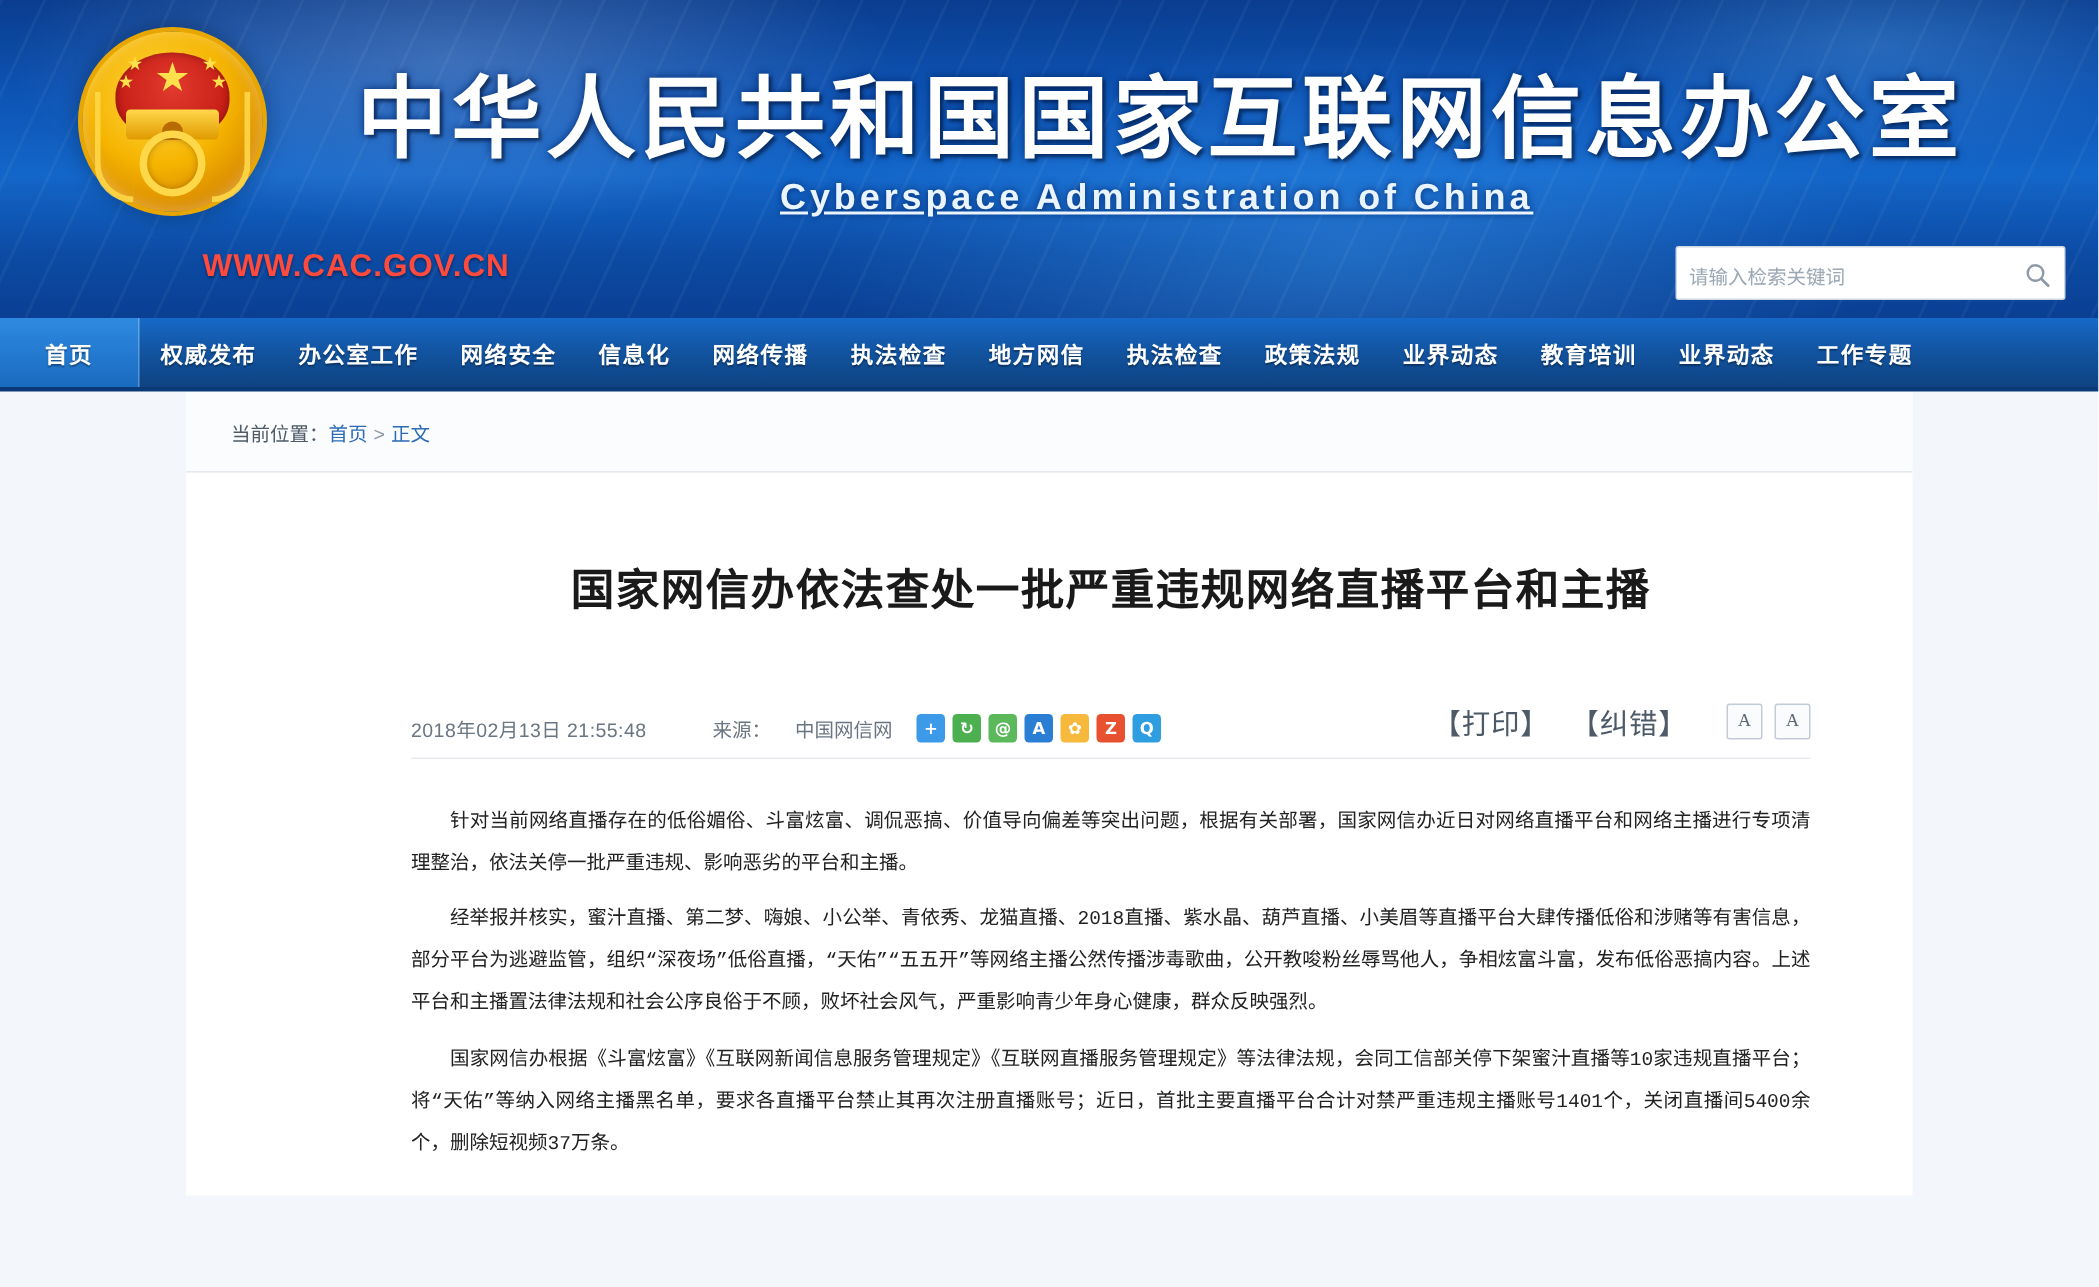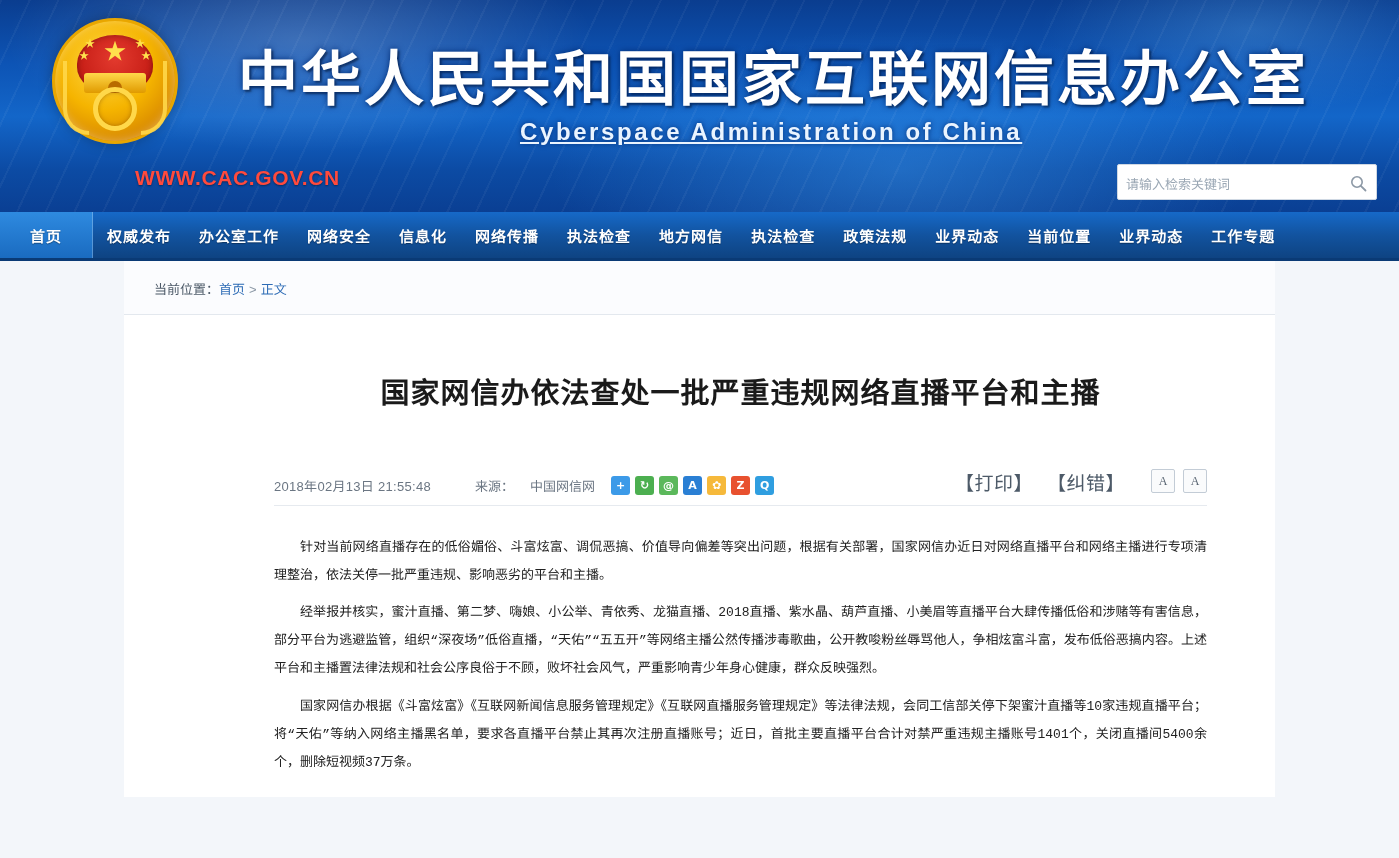--- a/index.html
+++ b/index.html
@@ -364,21 +364,21 @@
   <div class="nav-item">权威发布</div>
   <div class="nav-item">办公室工作</div>
   <div class="nav-item">网络安全</div>
   <div class="nav-item">信息化</div>
   <div class="nav-item">网络传播</div>
   <div class="nav-item">执法检查</div>
   <div class="nav-item">地方网信</div>
   <div class="nav-item">执法检查</div>
   <div class="nav-item">政策法规</div>
   <div class="nav-item">业界动态</div>
-  <div class="nav-item">当前位置</div>
+  <div class="nav-item">教育培训</div>
   <div class="nav-item">业界动态</div>
   <div class="nav-item">工作专题</div>
 </nav>
 
 <div class="page">
   <div class="content-card">
 
     <div class="breadcrumb">
       <span>当前位置：</span><a href="#">首页</a><span class="sep">&gt;</span><a href="#">正文</a>
     </div>

